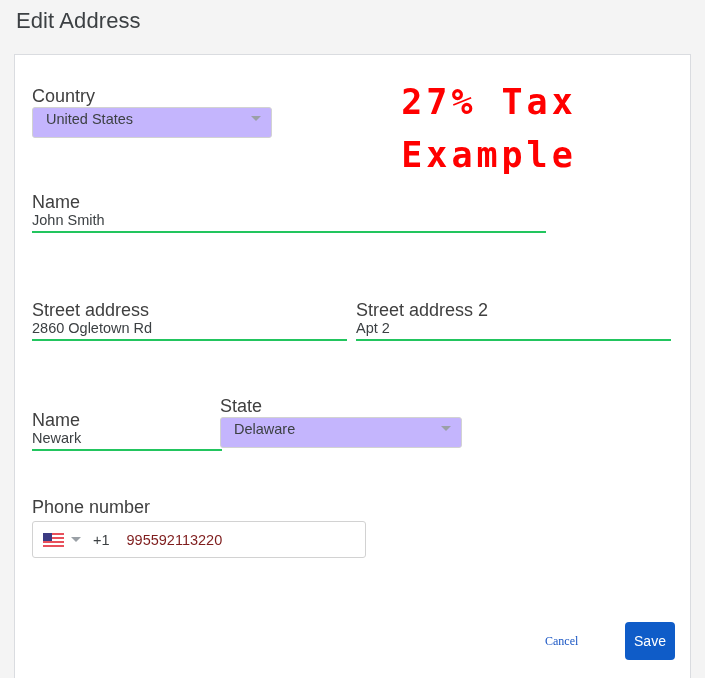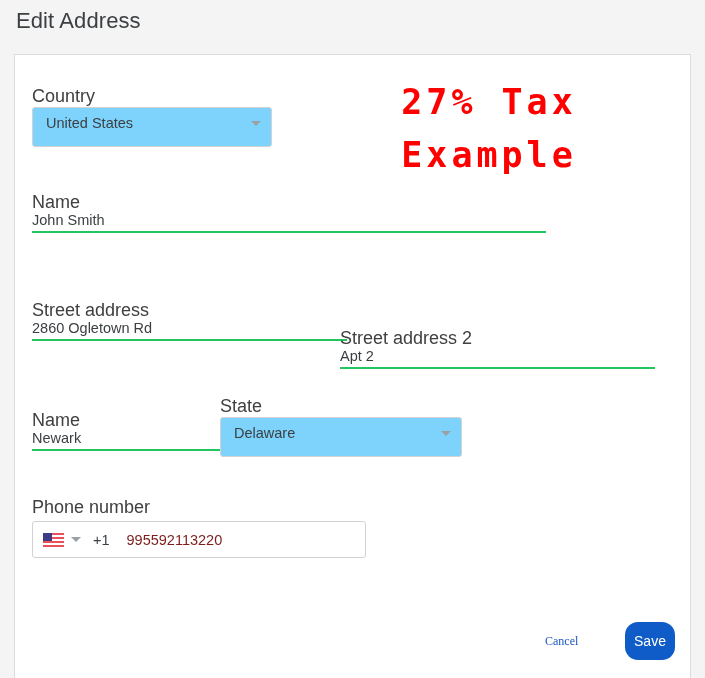--- a/index.html
+++ b/index.html
@@ -67,22 +67,22 @@
   .select-field {
     position: absolute;
   }
   .select-box {
     position: absolute;
     left: 0;
     top: 18px;
     box-sizing: border-box;
     border: 1px solid #d2d2d2;
     border-radius: 3px;
-    background: #7dd3fc;
-    height: 40px;
+    background: #c4b5fd;
+    height: 31px;
     display: flex;
     align-items: center;
     padding: 0 10px 8px 13px;
     cursor: default;
   }
   .select-value {
     flex: 1;
     font-size: 14.5px;
     color: #3c4043;
     white-space: nowrap;
@@ -192,21 +192,21 @@
   }
   #save-button {
     position: absolute;
     left: 625px;
     top: 622px;
     width: 50px;
     height: 38px;
     background: #0f5cc8;
     color: #ffffff;
     border: none;
-    border-radius: 13px;
+    border-radius: 4px;
     font-family: "Liberation Sans", sans-serif;
     font-size: 14px;
     cursor: pointer;
   }
 </style>
 </head>
 <body>
 
 <div id="page-title">Edit Address</div>
 
@@ -223,21 +223,21 @@
   <div class="text-field" style="left:17px; top:140px; width:514px;">
     <div class="field-label">Name</div>
     <input class="field-value" type="text" value="John Smith" placeholder="" style="">
   </div>
 
   <div class="text-field" style="left:17px; top:248px; width:315px;">
     <div class="field-label">Street address</div>
     <input class="field-value" type="text" value="2860 Ogletown Rd" style="">
   </div>
 
-  <div class="text-field" style="left:325px; top:248px; width:315px;margin-top:28px;">
+  <div class="text-field" style="left:341px; top:248px; width:315px;">
     <div class="field-label">Street address 2</div>
     <input class="field-value" type="text" value="Apt 2" style="">
   </div>
 
   <div class="text-field" style="left:17px; top:358px; width:190px;">
     <div class="field-label">Name</div>
     <input class="field-value" type="text" value="Newark" style="">
   </div>
 
   <div class="select-field" style="left:205px; top:344px; width:242px;">

